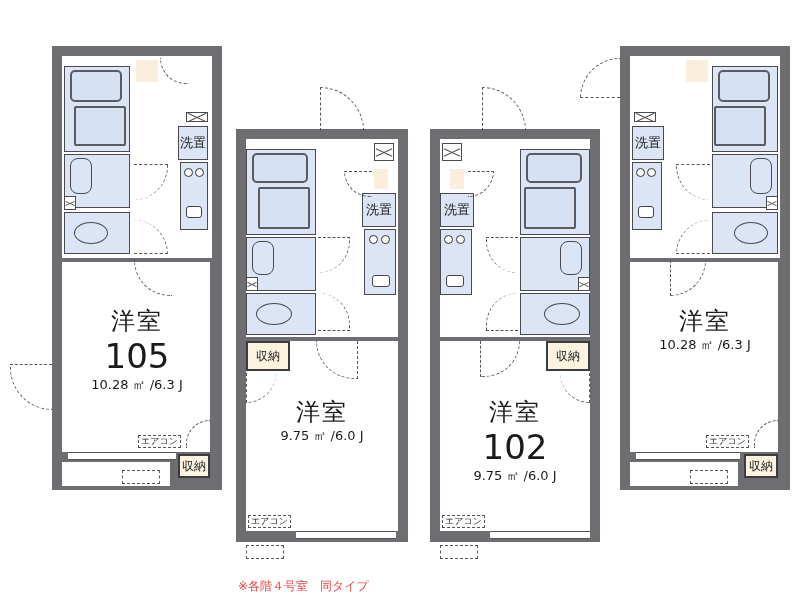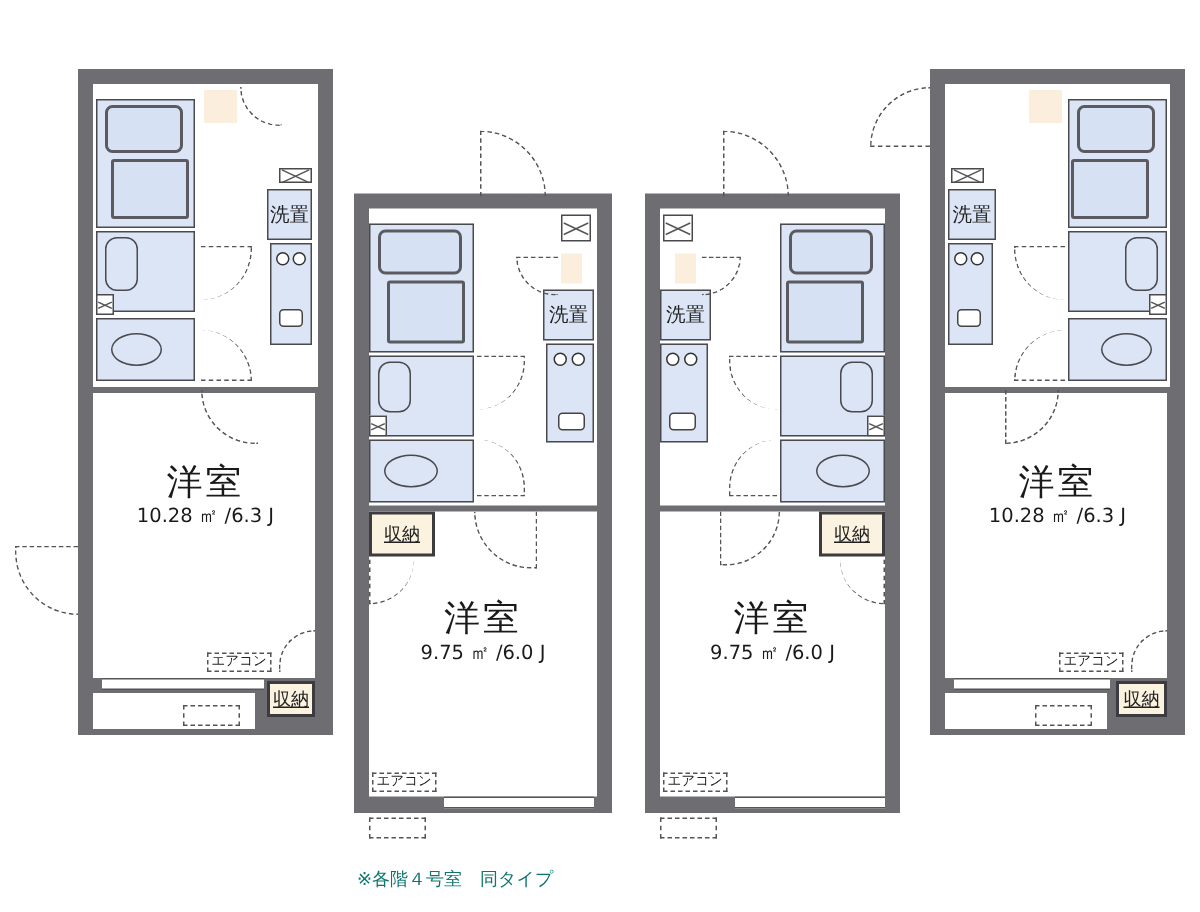--- a/index.html
+++ b/index.html
@@ -3,34 +3,34 @@
 <meta charset="utf-8">
 <style>
   html,body{margin:0;padding:0;background:#ffffff;}
   body{width:800px;height:608px;position:relative;overflow:hidden;font-family:"DejaVu Sans","Liberation Sans",sans-serif;color:#222;}
   .abs{position:absolute;box-sizing:border-box;}
   .wall{position:absolute;background:#6e6e72;box-sizing:border-box;}
   .floor{position:absolute;background:#ffffff;box-sizing:border-box;}
   .wet{position:absolute;background:#dbe5f5;border:1.5px solid #4a4a4e;box-sizing:border-box;}
   .tub{position:absolute;border:2px solid #5a5a60;border-radius:5px;background:#d6e2f4;box-sizing:border-box;}
   .cream{position:absolute;background:#fbeedd;box-sizing:border-box;}
-  .storage{position:absolute;background:#fbf2df;border:2px solid #3c3c40;box-sizing:border-box;font-size:12px;display:flex;align-items:center;justify-content:center;color:#222;text-decoration:underline;}
+  .storage{position:absolute;background:#fbf2df;border:2px solid #3c3c40;box-sizing:border-box;font-size:12px;display:flex;align-items:center;justify-content:center;color:#222;}
   .dash{position:absolute;border:1.5px dashed #555;box-sizing:border-box;}
   .arc{position:absolute;border:1.3px dashed #555;box-sizing:border-box;}
   .label-room{position:absolute;text-align:center;color:#1a1a1a;}
   .label-room .k{font-size:24px;letter-spacing:2px;line-height:30px;}
   .label-room .n{font-size:34px;line-height:40px;}
   .label-room .a{font-size:13px;line-height:18px;}
   .ac{position:absolute;border:1.2px dashed #555;font-size:9px;line-height:11px;padding:0 2px;background:#fff;box-sizing:border-box;white-space:nowrap;}
   .sink{position:absolute;background:#dbe5f5;border:1.5px solid #4a4a4e;box-sizing:border-box;font-size:13px;display:flex;align-items:center;justify-content:center;}
   .stove{position:absolute;border:1.5px solid #4a4a4e;background:#dbe5f5;box-sizing:border-box;}
   .burner{position:absolute;width:9px;height:9px;border:1.5px solid #333;border-radius:50%;box-sizing:border-box;background:#fff;}
   .toilet{position:absolute;border:1.5px solid #4a4a4e;background:#dbe5f5;border-radius:50%;box-sizing:border-box;}
   .win{position:absolute;background:#fff;border-top:1px solid #555;border-bottom:1px solid #555;box-sizing:border-box;}
-  .note{position:absolute;font-size:12px;color:#0f766e;}
+  .note{position:absolute;font-size:12px;color:#ef4444;}
   .xbox{position:absolute;border:1.5px solid #4a4a4e;background:#fff;box-sizing:border-box;}
   .xbox:before,.xbox:after{content:"";position:absolute;left:0;right:0;top:50%;border-top:1px solid #555;}
   .xbox:before{transform:rotate(25deg);}
   .xbox:after{transform:rotate(-25deg);}
 </style>
 </head>
 <body>
 
 <div class="abs" style="left:52px;top:46px;width:170px;height:444px;">
   <div class="wall" style="left:0;top:0;width:170px;height:444px;"></div>
@@ -60,20 +60,21 @@
   <div class="burner" style="left:132px;top:122px;"></div>
   <div class="burner" style="left:143px;top:122px;"></div>
   <div class="abs" style="left:134px;top:160px;width:16px;height:12px;border:1.5px solid #444;border-radius:3px;background:#fff;"></div>
 
   <div class="arc" style="left:82px;top:118px;width:34px;height:36px;border-radius:0 0 34px 0;border-left:none;border-bottom:none;"></div>
   <div class="arc" style="left:82px;top:174px;width:34px;height:34px;border-radius:0 34px 0 0;border-left:none;border-top:none;"></div>
   <div class="arc" style="left:82px;top:214px;width:38px;height:36px;border-radius:0 0 0 36px;border-top:none;border-right:none;"></div>
 
   <div class="label-room" style="left:10px;top:260px;width:150px;">
     <div class="k">洋室</div>
+    <div class="n">105</div>
     <div class="a">10.28 ㎡ /6.3 J</div>
   </div>
   <div class="ac" style="left:86px;top:389px;">エアコン</div>
   <div class="arc" style="left:134px;top:374px;width:24px;height:28px;border-radius:24px 0 0 0;border-right:none;border-bottom:none;"></div>
 
   <div class="win" style="left:16px;top:406px;width:108px;height:8px;"></div>
   <div class="floor" style="left:10px;top:416px;width:108px;height:24px;"></div>
   <div class="dash" style="left:70px;top:424px;width:38px;height:14px;"></div>
   <div class="storage" style="left:126px;top:408px;width:32px;height:24px;">収納</div>
 
@@ -150,20 +151,21 @@
 
   <div class="arc" style="left:52px;top:-42px;width:44px;height:44px;border-radius:0 44px 0 0;border-left:1.3px dashed #555;border-bottom:none;"></div>
   <div class="arc" style="left:38px;top:42px;width:26px;height:26px;border-radius:0 0 26px 0;border-top:1.3px dashed #555;border-left:none;"></div>
   <div class="arc" style="left:56px;top:108px;width:32px;height:36px;border-radius:0 0 0 32px;border-right:none;border-bottom:none;"></div>
   <div class="arc" style="left:56px;top:164px;width:32px;height:38px;border-radius:38px 0 0 0;border-right:none;border-top:none;"></div>
   <div class="arc" style="left:50px;top:212px;width:40px;height:36px;border-radius:0 0 36px 0;border-top:none;border-left:1.3px dashed #555;"></div>
   <div class="storage" style="left:116px;top:212px;width:44px;height:30px;">収納</div>
   <div class="arc" style="left:130px;top:244px;width:30px;height:30px;border-radius:0 0 0 30px;border-top:none;border-left:none;border-right:1.3px dashed #555;"></div>
   <div class="label-room" style="left:10px;top:268px;width:150px;">
     <div class="k">洋室</div>
+    <div class="n">102</div>
     <div class="a">9.75 ㎡ /6.0 J</div>
   </div>
   <div class="ac" style="left:12px;top:386px;">エアコン</div>
   <div class="win" style="left:60px;top:402px;width:100px;height:8px;"></div>
   <div class="dash" style="left:10px;top:416px;width:38px;height:14px;"></div>
 </div>
 
 <div class="abs" style="left:620px;top:46px;width:170px;height:444px;">
   <div class="wall" style="left:0;top:0;width:170px;height:444px;"></div>
   <div class="floor" style="left:10px;top:10px;width:150px;height:202px;"></div>

